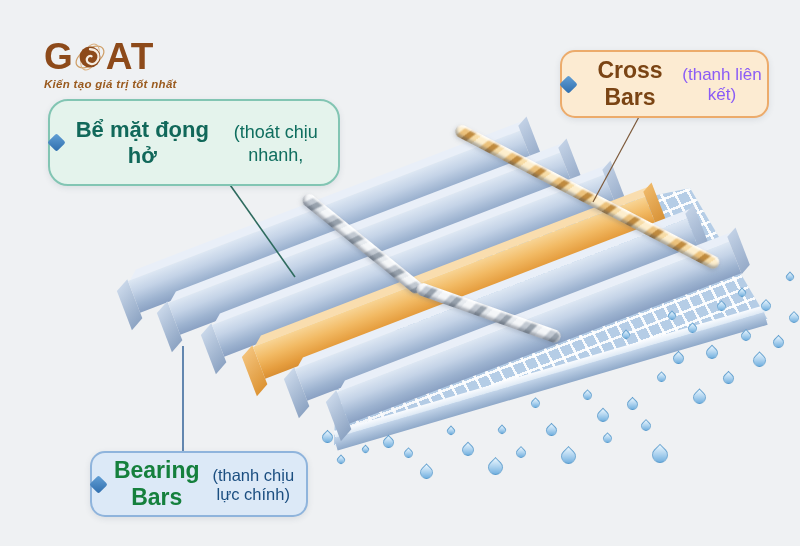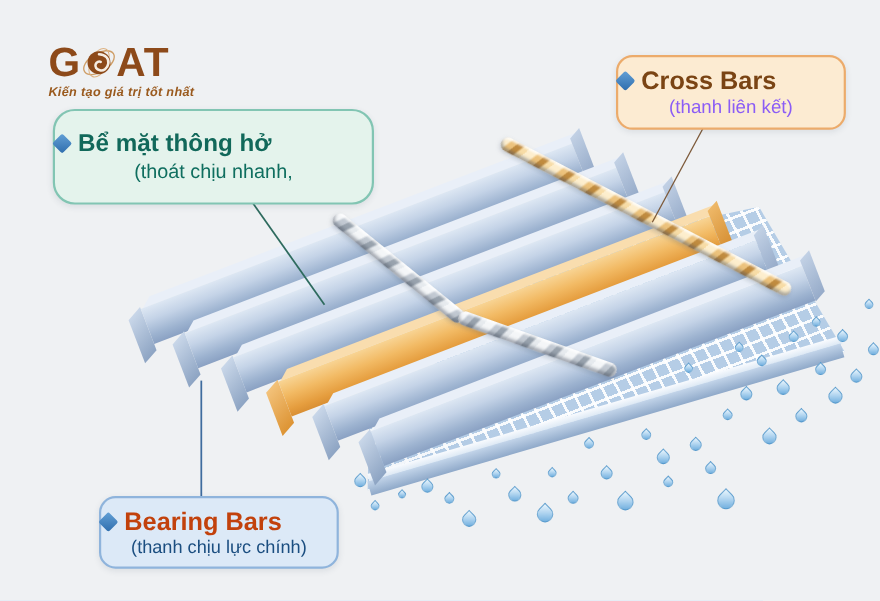--- a/index.html
+++ b/index.html
@@ -7,37 +7,37 @@
     position:relative;width:800px;height:546px;background:#eff1f3;
     overflow:hidden;font-family:"Liberation Sans",sans-serif;
   }
   
   .logo{position:absolute;left:44px;top:38px;z-index:9;}
   .brand{display:flex;align-items:center;font-size:37px;font-weight:800;
          color:#8d4a1a;letter-spacing:1px;line-height:1;}
   .goat-head{width:34px;height:34px;margin:0 -1px;}
   .tagline{font-size:11.5px;font-weight:bold;color:#9a5a1e;margin-top:3px;letter-spacing:.3px;font-style:italic;}
   
-  .callout{position:absolute;z-index:8;display:flex;flex-direction:column;
-           justify-content:center;text-align:center;
+  .callout{position:absolute;z-index:8;display:flex;flex-direction:row;
+           justify-content:center;align-items:center;text-align:center;
            box-shadow:0 2px 6px rgba(40,60,80,.10);}
   .callout .trow{display:flex;align-items:center;gap:8px;font-weight:bold;}
   .diamond{width:13px;height:13px;border-radius:2px;flex:0 0 auto;
            background:linear-gradient(135deg,#63a0d6,#2e6dad);transform:rotate(45deg);}
   #callout-mesh{left:48px;top:99px;width:288px;height:83px;border-radius:20px;
                 background:#e4f3ec;border:2px solid #82c5b3;}
   #callout-mesh .trow{font-size:22px;color:#11685a;}
   #callout-mesh .sub{font-size:18px;color:#0f6e5f;line-height:1.24;margin-top:2px;}
   #callout-cross{left:560px;top:50px;width:205px;height:64px;border-radius:15px;
                  background:#fcebd2;border:2px solid #ecab6b;}
   #callout-cross .trow{font-size:23px;color:#7a4414;}
   #callout-cross .sub{font-size:17px;color:#8b5cf6;margin-top:1px;}
   #callout-bearing{left:90px;top:451px;width:214px;height:62px;border-radius:15px;
                    background:#dce9f7;border:2px solid #8fb4dc;}
-  #callout-bearing .trow{font-size:23px;color:#c2410c;}
+  #callout-bearing .trow{font-size:23px;color:#15803d;}
   #callout-bearing .sub{font-size:16.5px;color:#1b4e80;margin-top:1px;}
   
   #leaders{position:absolute;left:0;top:0;z-index:7;pointer-events:none;}
   
   #scene{position:absolute;inset:0;z-index:1;}
   #mesh{position:absolute;inset:0;
         clip-path:polygon(334px 446px,336px 382px,520px 224px,690px 188px,768px 320px);
         background-color:#b5cde6;
         background-image:
           linear-gradient(100deg,rgba(140,165,200,.35),rgba(255,255,255,0) 60%),
@@ -187,21 +187,21 @@
         <path d="M22 12 c8 0 12 6 11 11 c-1 6 -6 9 -10 8 c-4 -1 -6 -4 -5 -7 c1 -3 4 -4 6 -3" stroke="#f6ede2" stroke-width="3" fill="none" stroke-linecap="round"></path>
       </svg>
       <span>AT</span>
     </div>
     <div class="tagline">Kiến tạo giá trị tốt nhất</div>
   </div>
 
   <div class="callout" id="callout-mesh">
     <div class="trow">
       <span class="diamond"></span>
-      <span>Bể mặt thông hở</span>
+      <span>Bể mặt đọng hở</span>
     </div>
     <div class="sub">(thoát chịu nhanh,</div>
   </div>
 
   <div class="callout" id="callout-cross">
     <div class="trow">
       <span class="diamond"></span>
       <span>Cross Bars</span>
     </div>
     <div class="sub">(thanh liên kết)</div>

